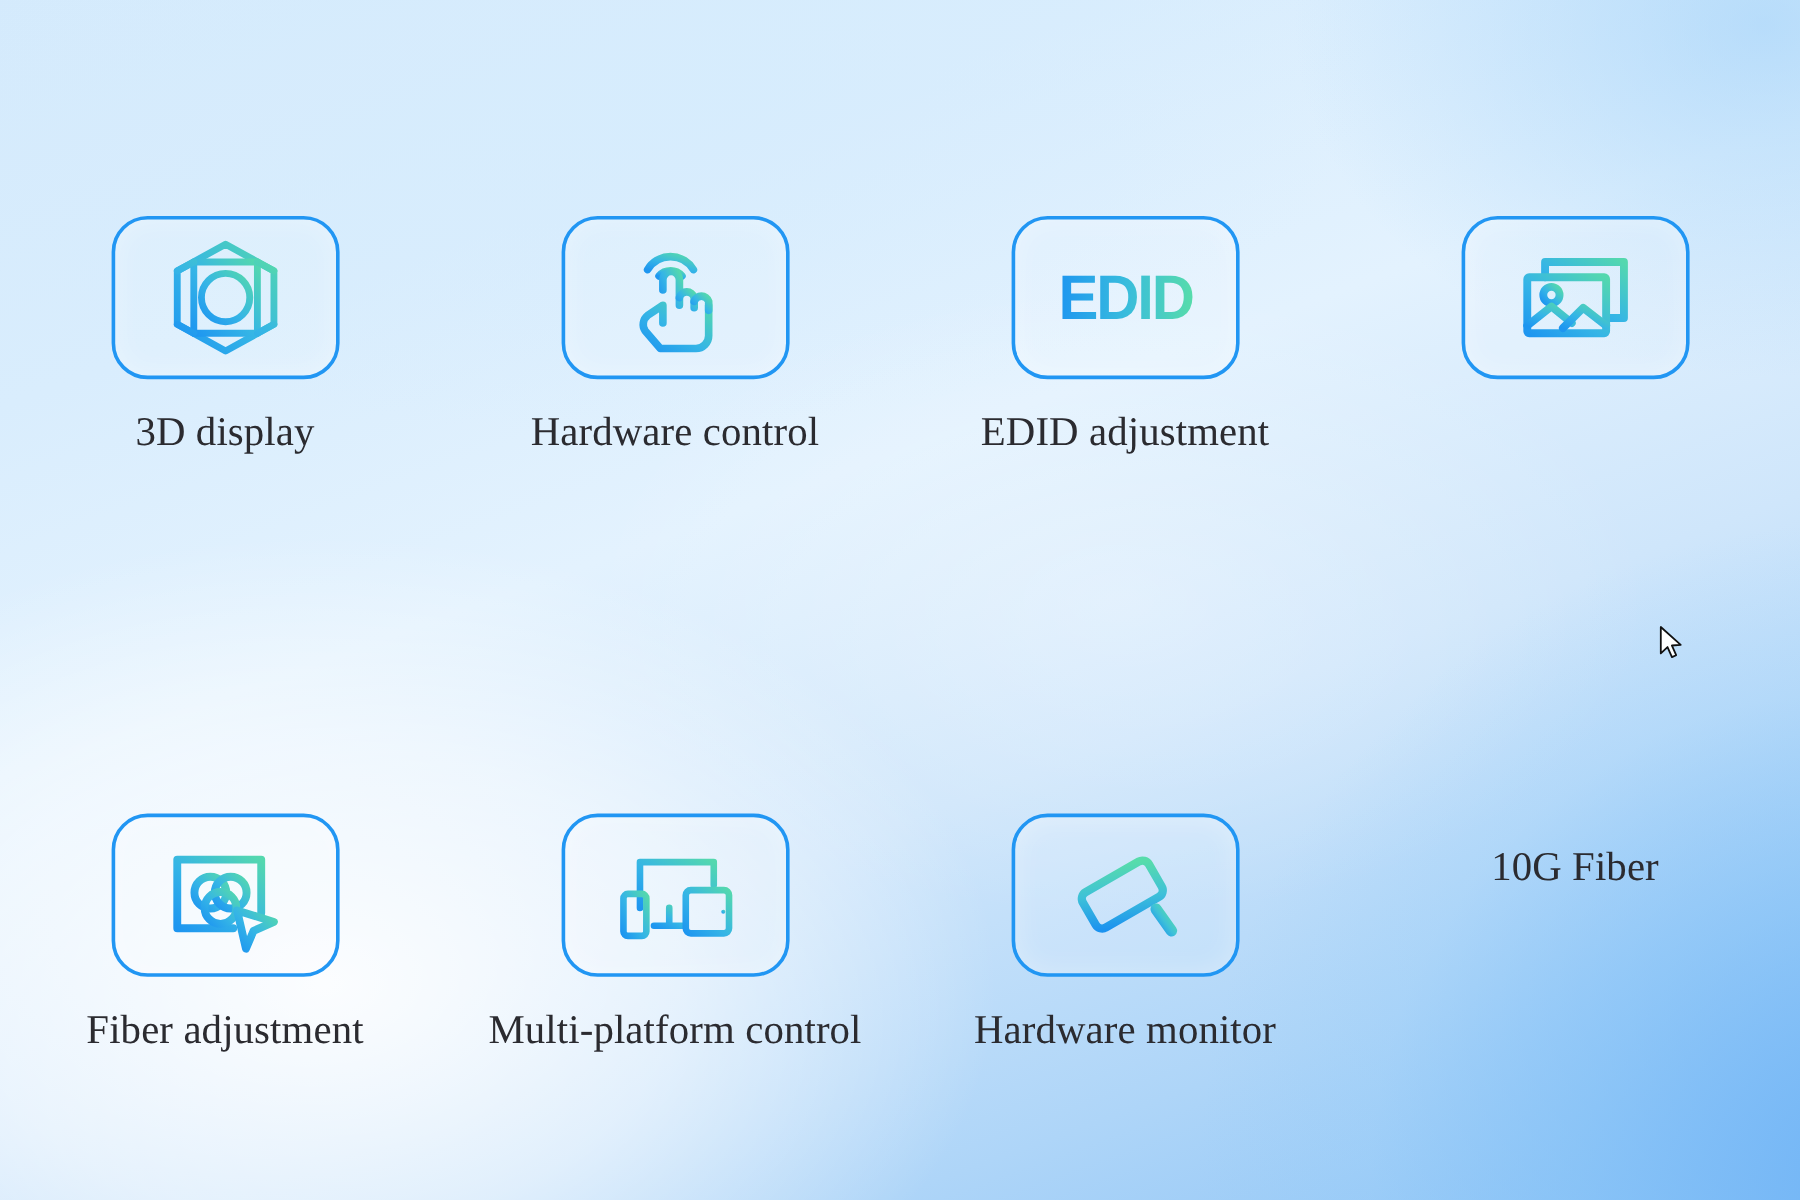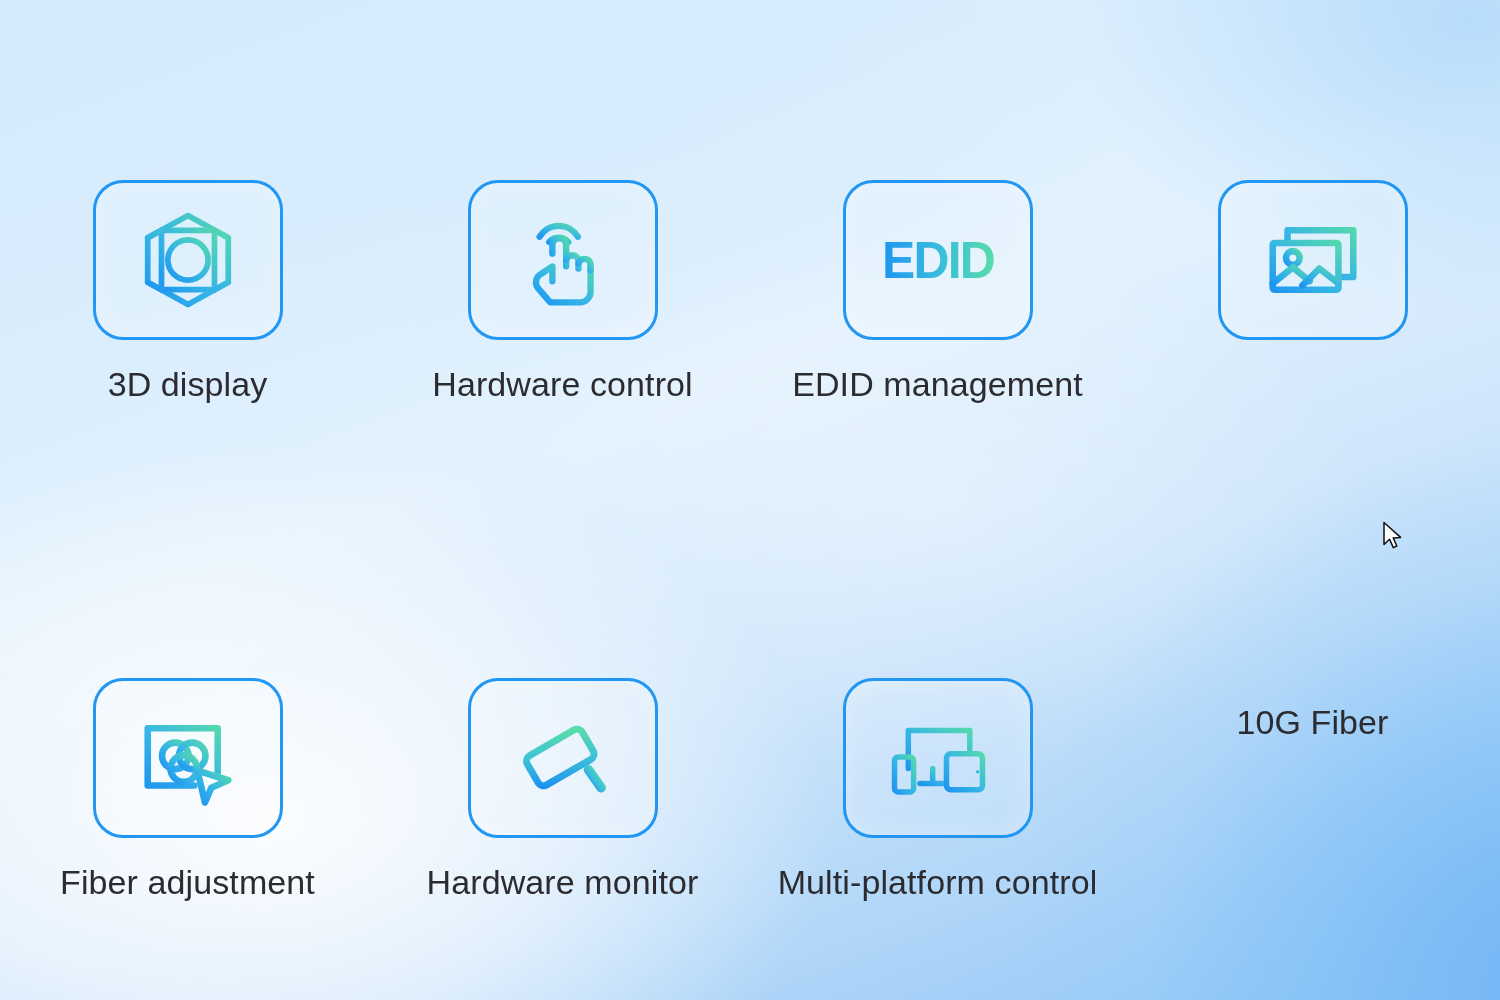--- a/index.html
+++ b/index.html
@@ -72,39 +72,40 @@
   #grid > .spacer { grid-column:1 / -1; }
 
   .cell {
     display:flex;
     flex-direction:column;
     align-items:center;
     justify-content:flex-start;
   }
 
   .icon-card {
-    width:190px; height:160px;
+    width:190px; height:136px;
     border:3px solid #2196f3;
     border-radius:30px;
     background:rgba(255,255,255,0.17);
     display:flex;
     align-items:center;
     justify-content:center;
     box-shadow:inset 0 0 24px rgba(255,255,255,0.30);
   }
   .icon-card svg { display:block; width:106px; height:106px; }
 
   .cell-label {
     margin-top:26px;
     font-size:34px;
     font-weight:400;
     color:#2b2b30;
     letter-spacing:0.1px;
     white-space:nowrap;
     line-height:1.1;
+    font-family:Liberation Serif, serif;
   }
 
   
   .glyph-wrap { display:flex; align-items:center; justify-content:center; width:100%; }
   .glyph-svg { width:150px !important; height:70px !important; }
 
   
   #cursor {
     position:absolute;
     left:1382px; top:521px;
@@ -181,21 +182,21 @@
     </div>
 
     <div class="cell">
       <div class="icon-card">
         <div class="glyph-wrap">
           <svg class="glyph-svg" viewBox="0 0 160 62">
             <text x="80" y="50" text-anchor="middle" font-family="'Liberation Sans', sans-serif" font-size="56" font-weight="700" letter-spacing="-2" transform="translate(80,0) scale(0.95,1) translate(-80,0)" fill="url(#gradHoriz)">EDID</text>
           </svg>
         </div>
       </div>
-      <div class="cell-label">EDID management</div>
+      <div class="cell-label">EDID adjustment</div>
     </div>
 
     <div class="cell">
       <div class="icon-card">
         <svg viewBox="0 0 100 100">
           <g fill="none" stroke="url(#gradDiag)" stroke-width="6.2" stroke-linecap="round" stroke-linejoin="round">
             <path d="M26 34 L26 22 L88 22 L88 66 L76 66"></path>
             <rect x="12" y="34" width="62" height="44" rx="1.5"></rect>
             <circle cx="31" cy="48" r="6.4"></circle>
             <path d="M12 72 L31 57 L47 70"></path>
@@ -213,37 +214,20 @@
           <g fill="none" stroke="url(#gradDiag)" stroke-width="6.2" stroke-linecap="round" stroke-linejoin="round">
             <path d="M78 64 L78 22 L12 22 L12 76 L56 76"></path>
             <circle cx="38" cy="48" r="12.5"></circle>
             <circle cx="54" cy="48" r="12.5"></circle>
             <circle cx="46" cy="60" r="12.5"></circle>
             <path d="M59 62 L88 71 L72 78 L66 92 Z"></path>
           </g>
         </svg>
       </div>
       <div class="cell-label">Fiber adjustment</div>
-    </div>
-
-    <div class="cell">
-      <div class="icon-card">
-        <svg viewBox="0 0 100 100">
-          <g fill="none" stroke="url(#gradDiag2)" stroke-linecap="round" stroke-linejoin="round">
-            <g transform="rotate(-30 50 48)">
-              <rect x="17" y="32" width="60" height="32" rx="6" stroke-width="6.6"></rect>
-              <path d="M27 47 L56 47" stroke-width="8.5"></path>
-            </g>
-            <path d="M74 61 L86 78" stroke-width="9"></path>
-            <path d="M27 62 L27 88" stroke-width="9"></path>
-            <path d="M27 70 L40 70" stroke-width="8"></path>
-          </g>
-        </svg>
-      </div>
-      <div class="cell-label">Hardware monitor</div>
     </div>
 
     <div class="cell">
       <div class="icon-card">
         <svg viewBox="0 0 100 100">
           <g fill="none" stroke="url(#gradDiag)" stroke-width="5.2" stroke-linecap="round" stroke-linejoin="round">
             <path d="M22 60 L22 24 L80 24 L80 42"></path>
             <path d="M22 60 L56 60"></path>
             <path d="M45 60 L45 72 M33 74 L58 74"></path>
             <rect x="9" y="49" width="18" height="33" rx="3.5"></rect>
@@ -251,20 +235,37 @@
             <rect x="58" y="46" width="34" height="34" rx="4"></rect>
             <path d="M83 46 L83 80"></path>
             <circle cx="87.5" cy="63" r="1.6" fill="url(#gradDiag)" stroke="none"></circle>
           </g>
         </svg>
       </div>
       <div class="cell-label">Multi-platform control</div>
     </div>
 
     <div class="cell">
+      <div class="icon-card">
+        <svg viewBox="0 0 100 100">
+          <g fill="none" stroke="url(#gradDiag2)" stroke-linecap="round" stroke-linejoin="round">
+            <g transform="rotate(-30 50 48)">
+              <rect x="17" y="32" width="60" height="32" rx="6" stroke-width="6.6"></rect>
+              <path d="M27 47 L56 47" stroke-width="8.5"></path>
+            </g>
+            <path d="M74 61 L86 78" stroke-width="9"></path>
+            <path d="M27 62 L27 88" stroke-width="9"></path>
+            <path d="M27 70 L40 70" stroke-width="8"></path>
+          </g>
+        </svg>
+      </div>
+      <div class="cell-label">Hardware monitor</div>
+    </div>
+
+    <div class="cell">
       <div class="cell-label">10G Fiber</div>
     </div>
 
     <div class="spacer"></div>
   </div>
 
   <svg id="cursor" viewBox="0 0 22 30" style="left: 1382px; top: 521px;">
     <path d="M2 1.5 L2 23.5 L7.6 18.2 L11.3 26.6 L14.8 25.0 L11.2 16.9 L18.6 16.4 Z" fill="#ffffff" stroke="#111111" stroke-width="1.5" stroke-linejoin="round"></path>
   </svg>
 

